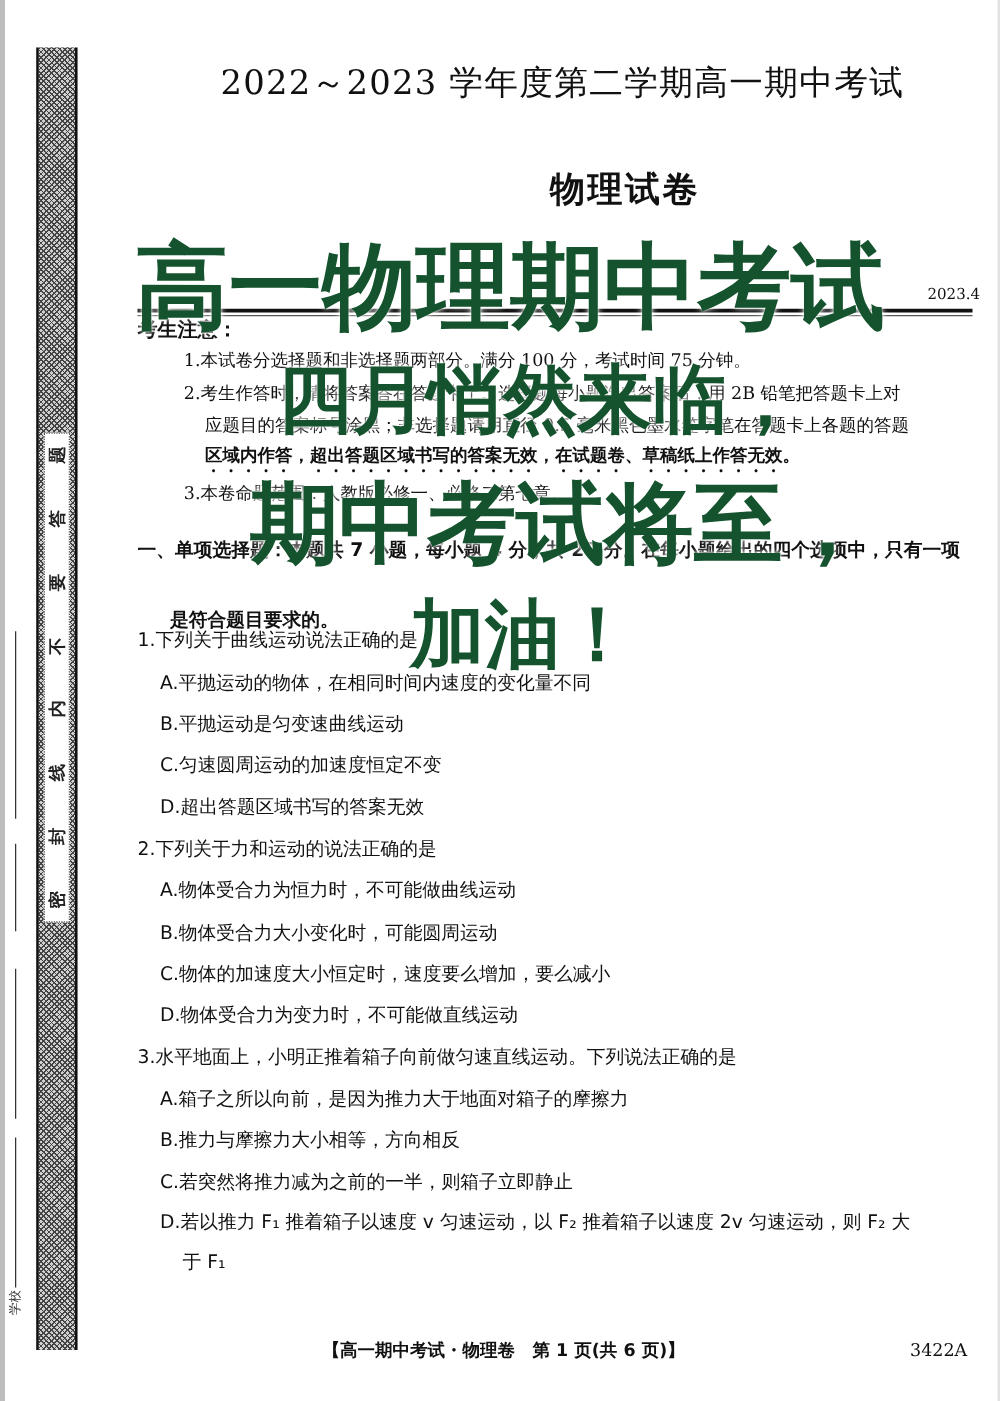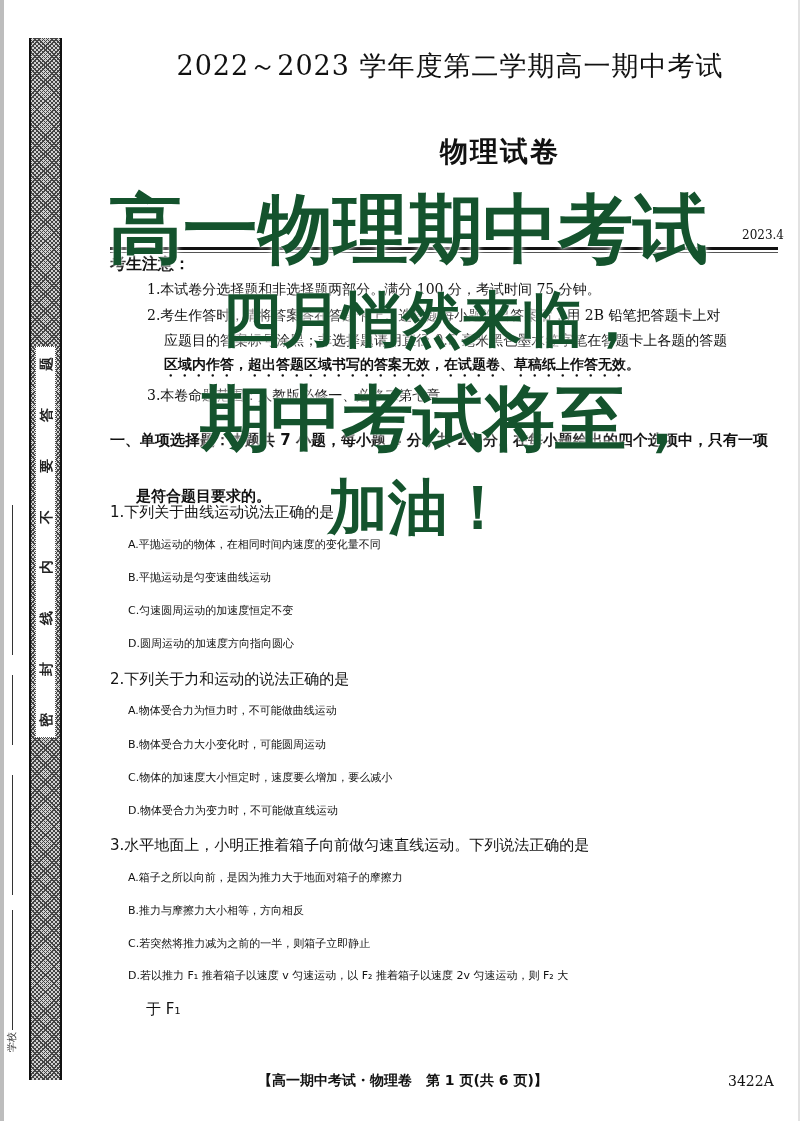--- a/index.html
+++ b/index.html
@@ -46,21 +46,21 @@
   .notice-cont { position: absolute; left: 164px; font-size: 14px; width: 620px; font-family: "DejaVu Serif", serif; }
   .emph { text-emphasis: dot; -webkit-text-emphasis: dot; text-emphasis-position: under; -webkit-text-emphasis-position: under;
     font-family: "DejaVu Sans", sans-serif; font-weight: bold; }
 
   
   .section-heading { position: absolute; left: 110px; top: 431px; width: 680px; font-size: 15px; font-weight: bold;
     font-family: "DejaVu Sans", sans-serif; }
   .section-heading-cont { position: absolute; left: 136px; top: 467px; font-size: 15px; font-weight: bold;
     font-family: "DejaVu Sans", sans-serif; margin-top: 20px; }
   .question { position: absolute; left: 110px; font-size: 15px; font-family: "DejaVu Sans", sans-serif; }
-  .option { position: absolute; left: 128px; font-size: 11px; font-family: "DejaVu Sans", sans-serif; }
+  .option { position: absolute; left: 128px; font-size: 15px; font-family: "DejaVu Sans", sans-serif; }
   .option-cont { position: absolute; left: 146px; font-size: 15px; font-family: "DejaVu Sans", sans-serif; }
 
   
   .footer { position: absolute; left: 258px; top: 1072px; font-size: 14px; font-weight: bold;
     font-family: "DejaVu Sans", sans-serif; }
   .footer-code { position: absolute; left: 728px; top: 1073px; font-size: 14px; font-family: "DejaVu Serif", serif; }
 
   
   .overlay { position: absolute; color: #14532d; font-family: "DejaVu Sans", sans-serif; font-weight: bold;
     text-shadow: 0 0 6px rgba(255,255,255,0.9), 0 0 2px rgba(255,255,255,0.9); white-space: nowrap; }
@@ -109,21 +109,21 @@
 <div class="notice-cont emph" style="top:356px;">区域内作答，超出答题区域书写的答案无效，在试题卷、草稿纸上作答无效。</div>
 <div class="notice-item" style="top:382px;">3.本卷命题范围：人教版必修一、必修二第七章。</div>
 
 <div class="section-heading">一、单项选择题：本题共 7 小题，每小题 4 分，共 28 分。在每小题给出的四个选项中，只有一项</div>
 <div class="section-heading-cont">是符合题目要求的。</div>
 
 <div class="question" style="top:503px;">1.下列关于曲线运动说法正确的是</div>
 <div class="option" style="top:537px;">A.平抛运动的物体，在相同时间内速度的变化量不同</div>
 <div class="option" style="top:570px;">B.平抛运动是匀变速曲线运动</div>
 <div class="option" style="top:603px;">C.匀速圆周运动的加速度恒定不变</div>
-<div class="option" style="top:636px;">D.圆周运动的加速度方向指向圆心</div>
+<div class="option" style="top:636px;">D.超出答题区域书写的答案无效</div>
 
 <div class="question" style="top:670px;">2.下列关于力和运动的说法正确的是</div>
 <div class="option" style="top:703px;text-align:center;">A.物体受合力为恒力时，不可能做曲线运动</div>
 <div class="option" style="top:737px;">B.物体受合力大小变化时，可能圆周运动</div>
 <div class="option" style="top:770px;">C.物体的加速度大小恒定时，速度要么增加，要么减小</div>
 <div class="option" style="top:803px;">D.物体受合力为变力时，不可能做直线运动</div>
 
 <div class="question" style="top:836px;">3.水平地面上，小明正推着箱子向前做匀速直线运动。下列说法正确的是</div>
 <div class="option" style="top:870px;">A.箱子之所以向前，是因为推力大于地面对箱子的摩擦力</div>
 <div class="option" style="top:903px;">B.推力与摩擦力大小相等，方向相反</div>

